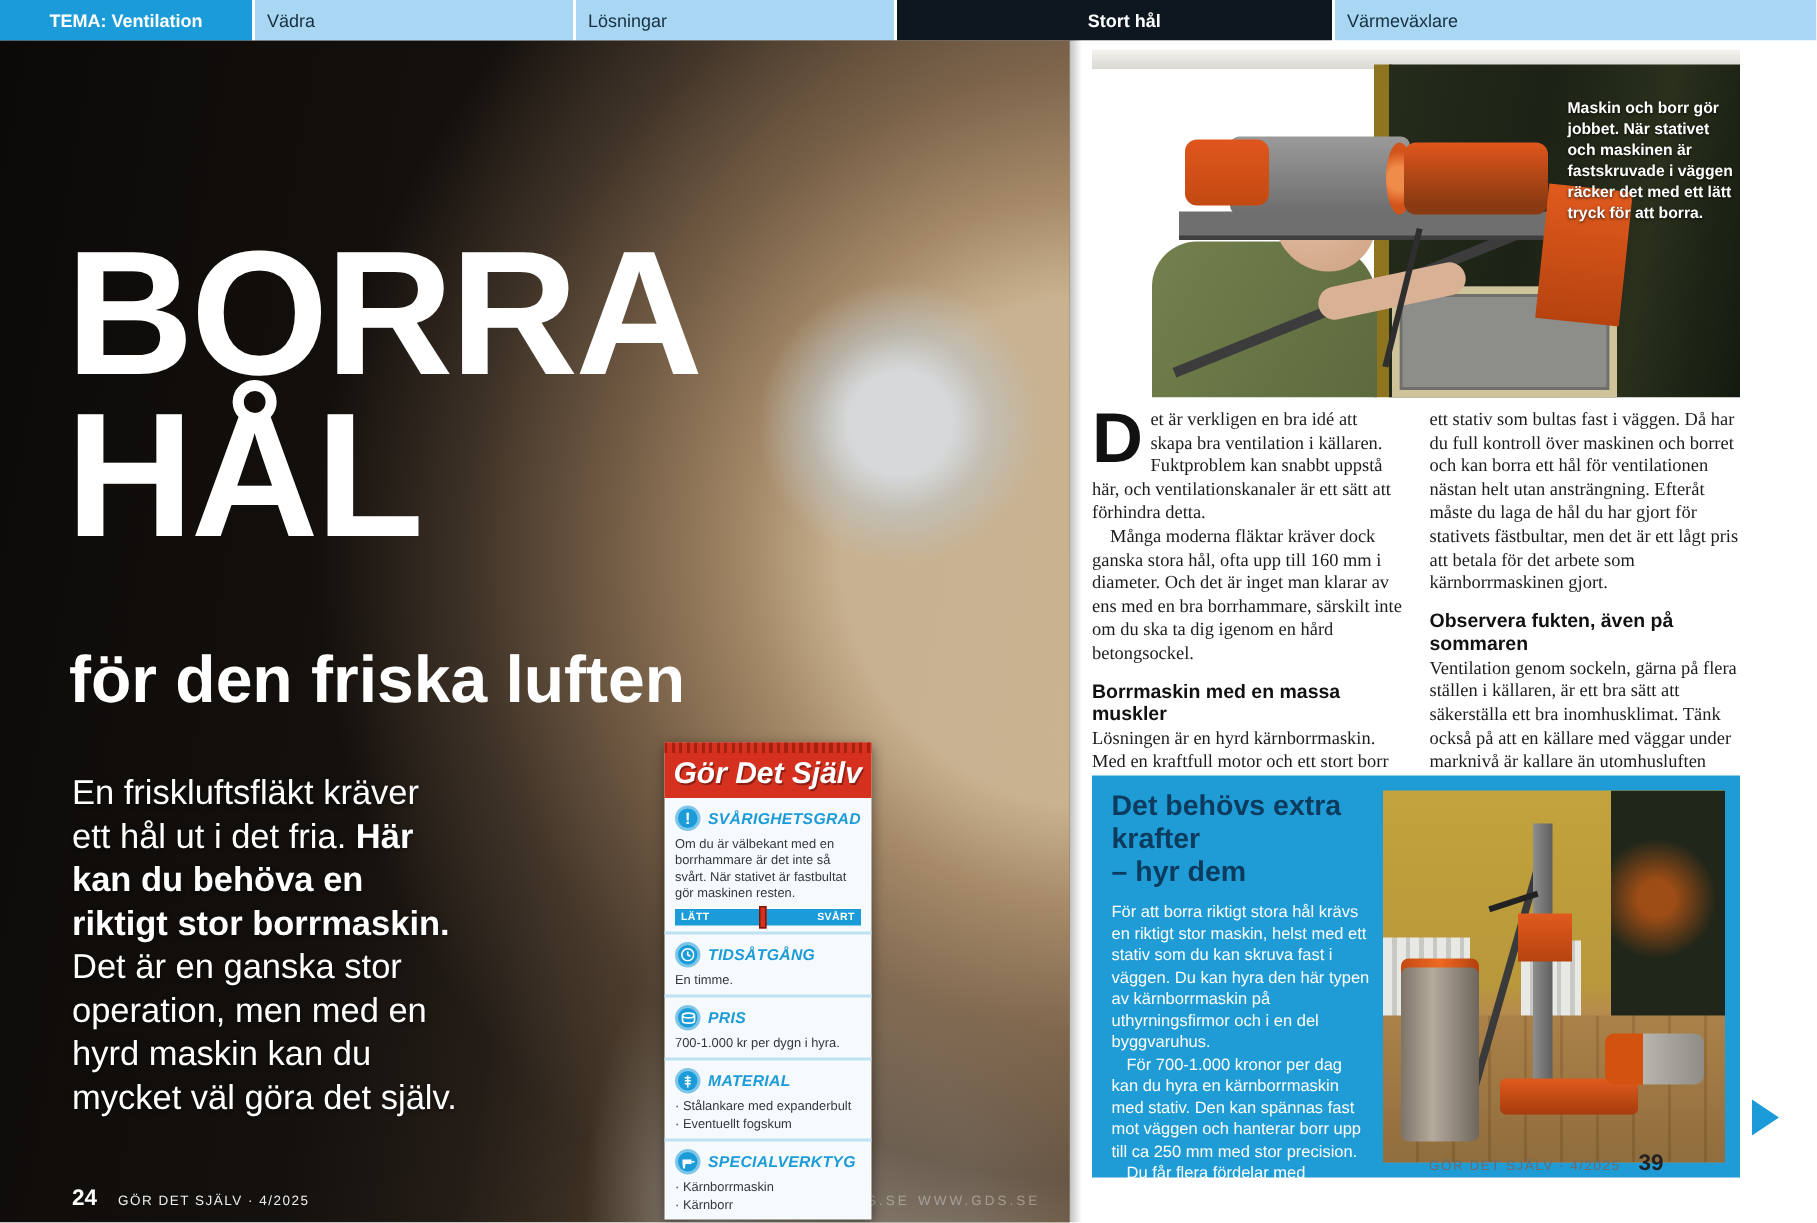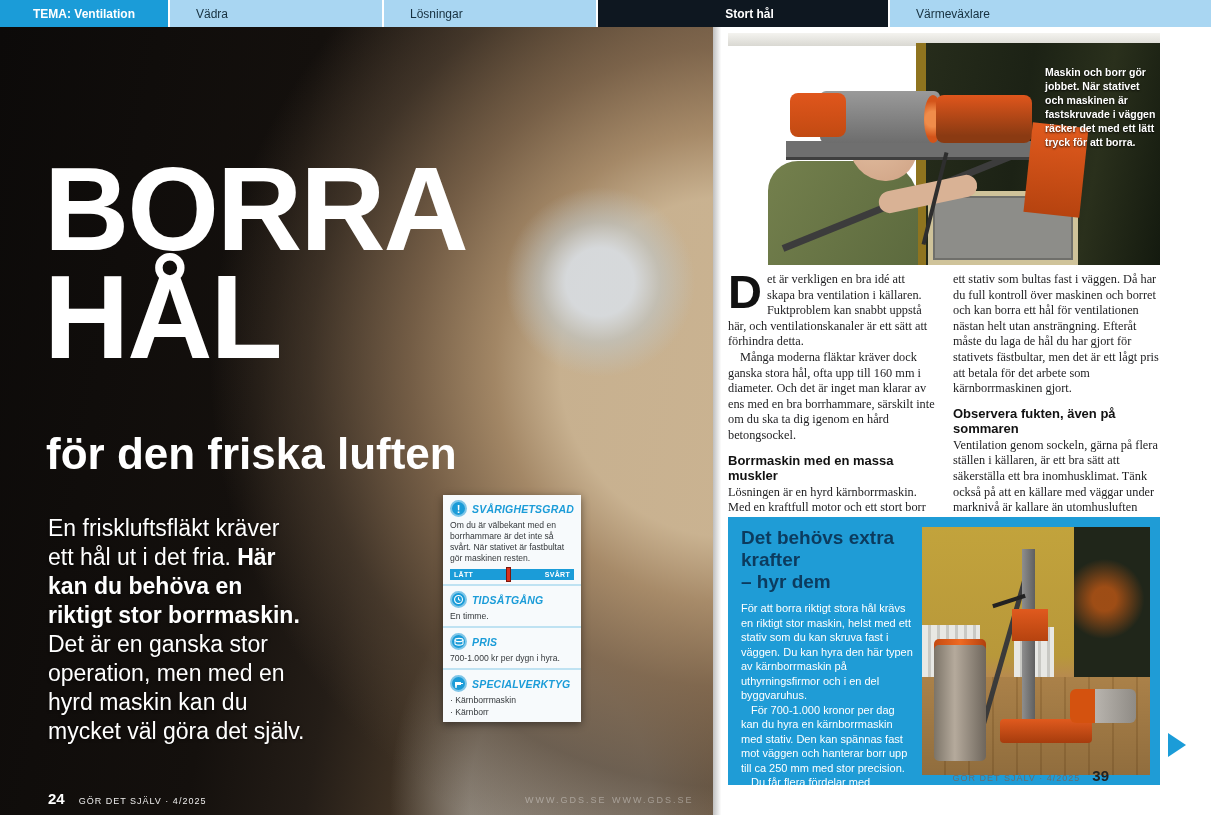--- a/index.html
+++ b/index.html
@@ -5,21 +5,21 @@
   * { margin:0; padding:0; box-sizing:border-box; }
   html,body { width:1211px; height:815px; }
   body { font-family:"Liberation Sans", sans-serif; background:#fff; position:relative; overflow:hidden; }
 
   .spread { position:absolute; inset:0; width:1211px; height:815px; }
 
   
   .tabbar { position:absolute; top:0; left:0; width:1211px; height:27px; display:flex; background:#fff; }
   .tab { height:27px; display:flex; align-items:center; font-size:12px; color:#16303f; }
   .tab + .tab { margin-left:2px;padding-left:13px; }
-  .tab.light { background:#a9d6f2; padding-left:26px;align-items:center; }
+  .tab.light { background:#a9d6f2; padding-left:8px;align-items:center; }
   .tab.brand { background:#1b9cd8; color:#fff; font-weight:bold; justify-content:center; }
   .tab.dark  { background:#0e1720; color:#fff; font-weight:bold; justify-content:center; }
 
   
   .page-left { position:absolute; top:27px; left:0; width:713px; height:788px; overflow:hidden;
     background:
       radial-gradient(circle at 600px 255px, rgba(215,219,223,.95) 0 34px, rgba(190,200,205,.55) 60px, rgba(190,200,205,0) 95px),
       radial-gradient(circle at 730px 340px, rgba(205,182,148,.95) 0 170px, rgba(172,143,108,.9) 235px, rgba(128,103,77,.85) 320px, rgba(84,68,52,.6) 420px, rgba(30,25,20,0) 520px),
       radial-gradient(ellipse at 560px 770px, rgba(150,143,133,.85) 0 90px, rgba(150,143,133,0) 170px),
       radial-gradient(ellipse at 690px 700px, rgba(120,100,80,.7) 0 120px, rgba(120,100,80,0) 240px),
@@ -193,20 +193,24 @@
 
     <span class="watermark wm1">WWW.GDS.SE</span>
     <span class="watermark wm2">WWW.GDS.SE</span>
 
     <div class="footer-left">
       <span class="pnum">24</span>
       <span class="mag">GÖR DET SJÄLV · 4/2025</span>
     </div>
 
     <aside class="factbox">
+      <div class="factbox-header">
+        <div class="stripes"></div>
+        <div class="factbox-title">Gör Det Själv</div>
+      </div>
 
       <div class="fb-section">
         <div class="fb-head">
           <span class="fb-icon">!</span>
           <span class="fb-title">SVÅRIGHETSGRAD</span>
         </div>
         <div class="fb-text">Om du är välbekant med en borrhammare är det inte så svårt. När stativet är fastbultat gör maskinen resten.</div>
         <div class="scale">
           <span class="s-label">LÄTT</span>
           <span class="marker" style="left: 45%;"></span>
@@ -233,20 +237,34 @@
             <svg width="10" height="10" viewBox="0 0 10 10">
                 <ellipse cx="5" cy="3" rx="4" ry="1.6" fill="none" stroke="#fff" stroke-width="1.1"></ellipse>
                 <path d="M1 3v3.5c0 .9 1.8 1.6 4 1.6s4-.7 4-1.6V3" fill="none" stroke="#fff" stroke-width="1.1"></path>
               </svg>
           </span>
           <span class="fb-title">PRIS</span>
         </div>
         <div class="fb-text">700-1.000 kr per dygn i hyra.</div>
       </div>
 
+      <div class="fb-section">
+        <div class="fb-head">
+          <span class="fb-icon">
+            <svg width="9" height="10" viewBox="0 0 9 10">
+                <path d="M4.5 1v8M2.5 2.5h4M2.5 4.5h4M2.5 6.5h4" stroke="#fff" stroke-width="1.1"></path>
+              </svg>
+          </span>
+          <span class="fb-title">MATERIAL</span>
+        </div>
+        <ul class="fb-list">
+          <li>Stålankare med expanderbult</li>
+          <li>Eventuellt fogskum</li>
+        </ul>
+      </div>
 
       <div class="fb-section">
         <div class="fb-head">
           <span class="fb-icon">
             <svg width="10" height="10" viewBox="0 0 10 10">
                 <path d="M1 3h6v3H3L2.6 9H1.4L1 6z" fill="#fff"></path>
                 <path d="M7 4h2v1H7z" fill="#fff"></path>
               </svg>
           </span>
           <span class="fb-title">SPECIALVERKTYG</span>

